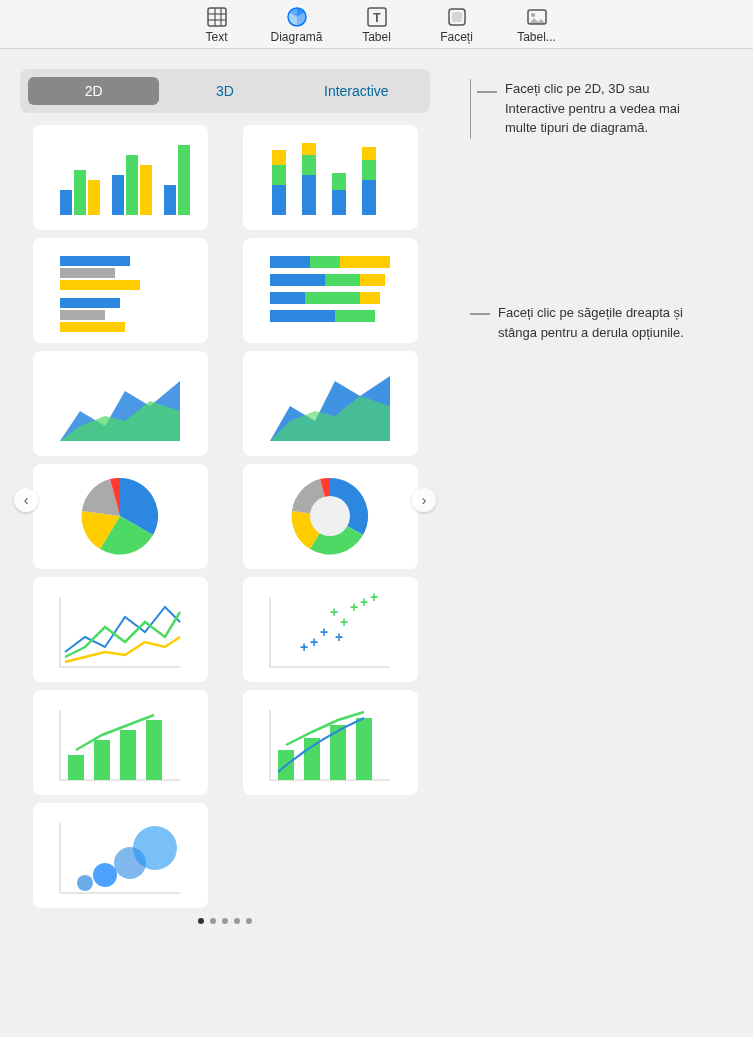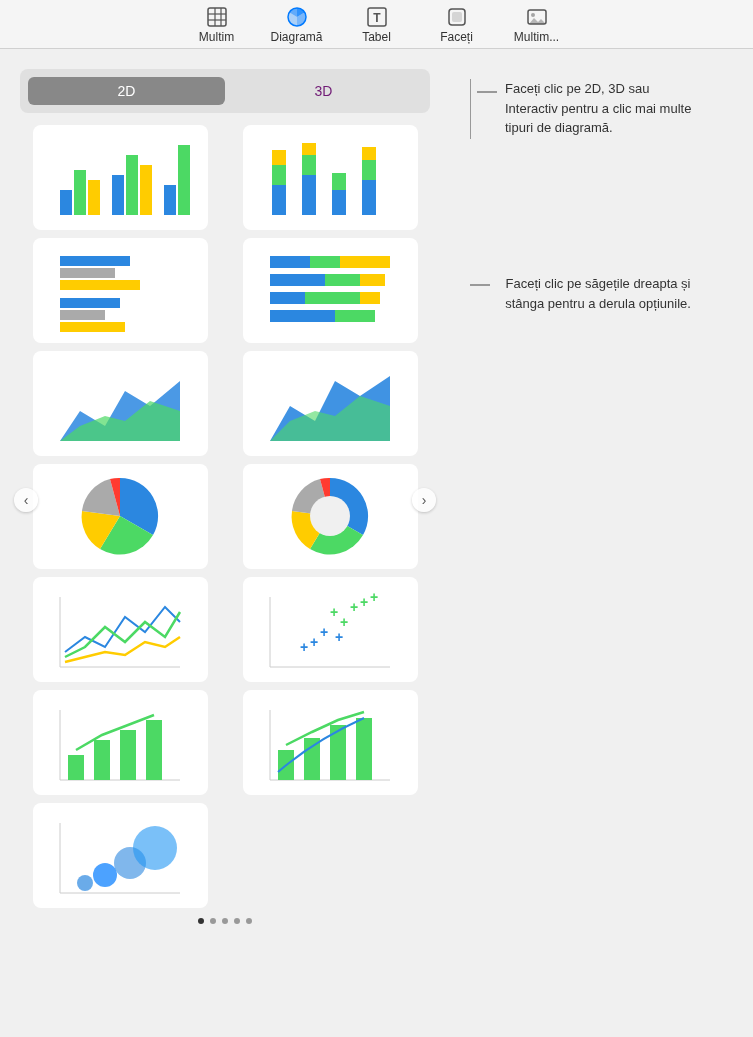--- a/index.html
+++ b/index.html
@@ -66,21 +66,21 @@
       margin-bottom: 12px;
     }
     .tab-btn {
       flex: 1;
       text-align: center;
       padding: 6px 0;
       border-radius: 6px;
       font-size: 14px;
       font-weight: 500;
       cursor: pointer;
-      color: #701a75;
+      color: #0369a1;
     }
     .tab-btn.active {
       background: #888;
       color: white;
     }
 
     
     .chart-grid {
       display: flex;
       flex-direction: column;
@@ -184,21 +184,21 @@
   <div class="toolbar-item">
     <span class="toolbar-icon">
       <svg width="22" height="22" viewBox="0 0 22 22">
         <rect x="2" y="2" width="18" height="18" rx="2" fill="none" stroke="#555" stroke-width="1.5"></rect>
         <line x1="2" y1="8" x2="20" y2="8" stroke="#555" stroke-width="1.2"></line>
         <line x1="2" y1="14" x2="20" y2="14" stroke="#555" stroke-width="1.2"></line>
         <line x1="9" y1="2" x2="9" y2="20" stroke="#555" stroke-width="1.2"></line>
         <line x1="15" y1="2" x2="15" y2="20" stroke="#555" stroke-width="1.2"></line>
       </svg>
     </span>
-    <span>Multim</span>
+    <span>Text</span>
   </div>
   <div class="toolbar-item">
     <span class="toolbar-icon">
       <svg width="22" height="22" viewBox="0 0 22 22">
         <circle cx="11" cy="11" r="9" fill="none" stroke="#007aff" stroke-width="1.5"></circle>
         <path d="M11 11 L11 2 A9 9 0 0 1 18.5 6.5 Z" fill="#007aff" opacity="0.8"></path>
         <path d="M11 11 L18.5 6.5 A9 9 0 0 1 11 20 Z" fill="#007aff" opacity="0.5"></path>
         <path d="M11 11 L11 20 A9 9 0 0 1 3.5 6.5 Z" fill="#007aff" opacity="0.3"></path>
         <path d="M11 11 L3.5 6.5 A9 9 0 0 1 11 2 Z" fill="#007aff" opacity="0.6"></path>
       </svg>
@@ -224,32 +224,33 @@
     <span>Faceți</span>
   </div>
   <div class="toolbar-item">
     <span class="toolbar-icon">
       <svg width="22" height="22" viewBox="0 0 22 22">
         <rect x="2" y="4" width="18" height="14" rx="2" fill="none" stroke="#555" stroke-width="1.5"></rect>
         <circle cx="7" cy="9" r="2" fill="#555" opacity="0.5"></circle>
         <path d="M3 18 L8 12 L12 16 L15 13 L20 18 Z" fill="#555" opacity="0.4"></path>
       </svg>
     </span>
-    <span>Multim...</span>
+    <span>Tabel...</span>
   </div>
 </div>
 
 <div class="main-container">
 
   <div class="panel-wrapper">
     <div class="chart-panel">
 
       <div class="tab-selector">
         <div class="tab-btn active">2D</div>
         <div class="tab-btn">3D</div>
+        <div class="tab-btn">Interactive</div>
       </div>
 
       <div class="chart-grid">
 
         <div class="chart-row">
           <div class="chart-item">
             <svg width="140" height="85" viewBox="0 0 140 85">
 
               <rect x="10" y="55" width="12" height="25" class="bar-blue"></rect>
               <rect x="24" y="35" width="12" height="45" class="bar-green"></rect>
@@ -450,24 +451,24 @@
     </div>
   </div>
 
   <div class="callout-panel">
 
     <div class="callout" style="margin-top: 10px;">
       <div style="display:flex;align-items:flex-start;gap:6px;">
         <div style="border-left:1.5px solid #999;width:1px;height:60px;margin-top:0;align-self:stretch;min-height:50px;"></div>
         <div style="width:20px;height:1.5px;background:#999;margin-top:12px;"></div>
       </div>
-      <span class="callout-text">Faceți clic pe 2D, 3D sau Interactiv pentru a clic mai multe tipuri de diagramă.</span>
+      <span class="callout-text">Faceți clic pe 2D, 3D sau Interactive pentru a vedea mai multe tipuri de diagramă.</span>
     </div>
 
-    <div class="callout" style="margin-top: 75px; text-align: center;">
+    <div class="callout" style="margin-top: 104px;">
       <div style="display:flex;align-items:flex-start;gap:6px;">
         <div style="width:20px;height:1.5px;background:#999;margin-top:10px;"></div>
       </div>
       <span class="callout-text">Faceți clic pe săgețile dreapta și stânga pentru a derula opțiunile.</span>
     </div>
 
   </div>
 
 </div>
 

